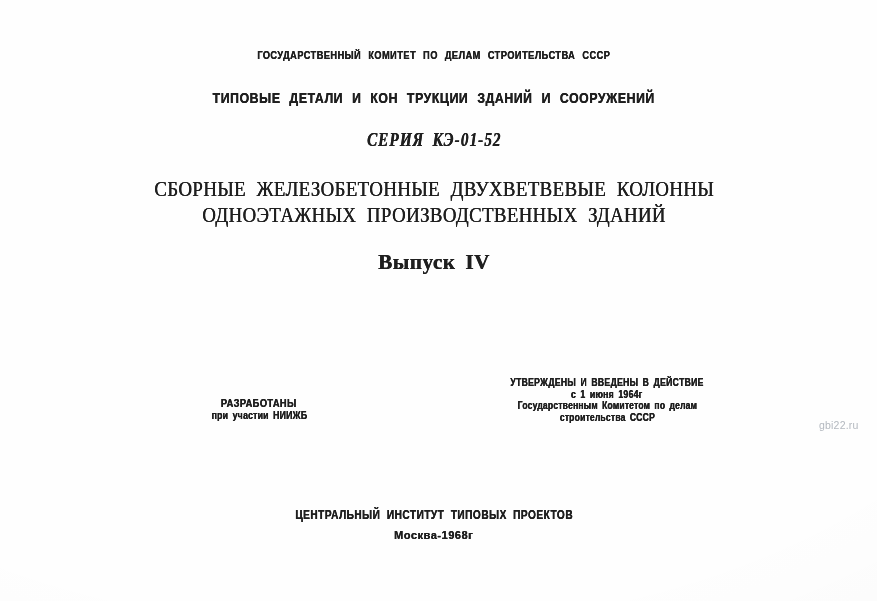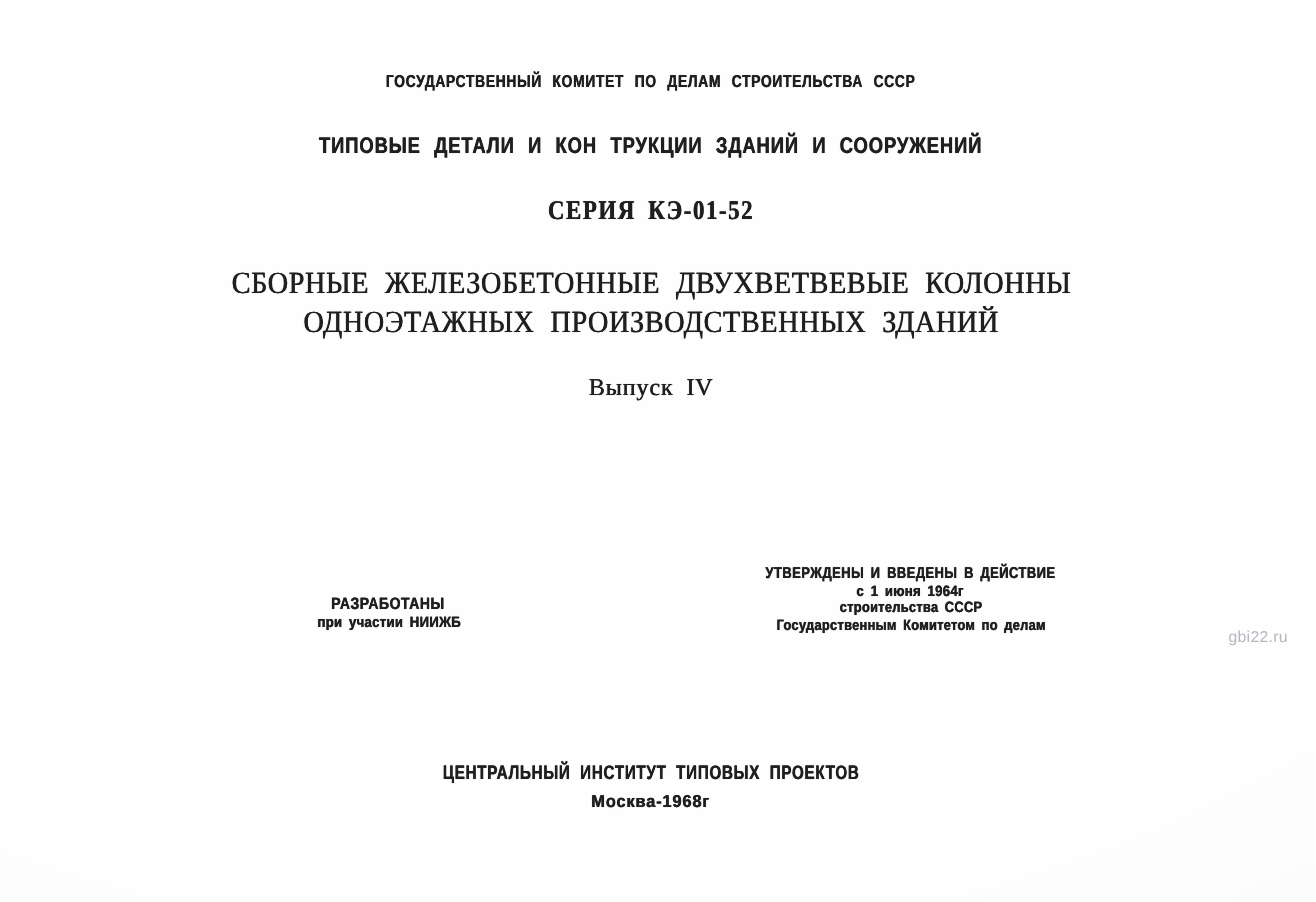--- a/index.html
+++ b/index.html
@@ -41,33 +41,33 @@
   }
   .sheading {
     top: 89px;
     font-size: 15px; font-weight: bold;
     letter-spacing: 0.7px; word-spacing: 6px;
   }
   .scode {
     top: 130px;
     font-family: "Liberation Serif", serif;
     font-size: 18px; font-weight: bold;
-    letter-spacing: 1.2px; word-spacing: 4px;
+    letter-spacing: 1.2px; word-spacing: 4px; font-style: italic;
   }
   .title {
     top: 176px;
     font-family: "Liberation Serif", serif;
     font-size: 20.5px; font-weight: normal;
     line-height: 26px;
     letter-spacing: 0.4px; word-spacing: 6px;
   }
   .issue {
     top: 250px;
     font-family: "Liberation Serif", serif;
-    font-size: 16px; font-weight: normal;
+    font-size: 21px; font-weight: bold;
     letter-spacing: 0.6px; word-spacing: 4px;
   }
   .subtitle {
     top: 292px;
     font-size: 13px; font-weight: bold;
     line-height: 17.8px;
     letter-spacing: 0.3px; word-spacing: 3.5px;
   }
   .block {
     position: absolute;
@@ -134,24 +134,24 @@
   </div>
 
   <div class="block approved ink">
     <div class="bt">
       <span class="fit" style="--sx:0.82">УТВЕРЖДЕНЫ И ВВЕДЕНЫ В ДЕЙСТВИЕ</span>
     </div>
     <div class="bl">
       <span class="fit" style="--sx:0.88">с 1 июня 1964г</span>
     </div>
     <div class="bl">
-      <span class="fit" style="--sx:0.86">строительства СССР</span>
+      <span class="fit" style="--sx:0.86">Государственным Комитетом по делам</span>
     </div>
     <div class="bl">
-      <span class="fit" style="--sx:0.86">Государственным Комитетом по делам</span>
+      <span class="fit" style="--sx:0.86">строительства СССР</span>
     </div>
   </div>
 
   <div class="c publisher ink">
     <span class="fit" style="--sx:0.78">ЦЕНТРАЛЬНЫЙ ИНСТИТУТ ТИПОВЫХ ПРОЕКТОВ</span>
   </div>
 
   <div class="c cityyear ink">
     <span class="fit" style="--sx:0.95">Москва-1968г</span>
   </div>

